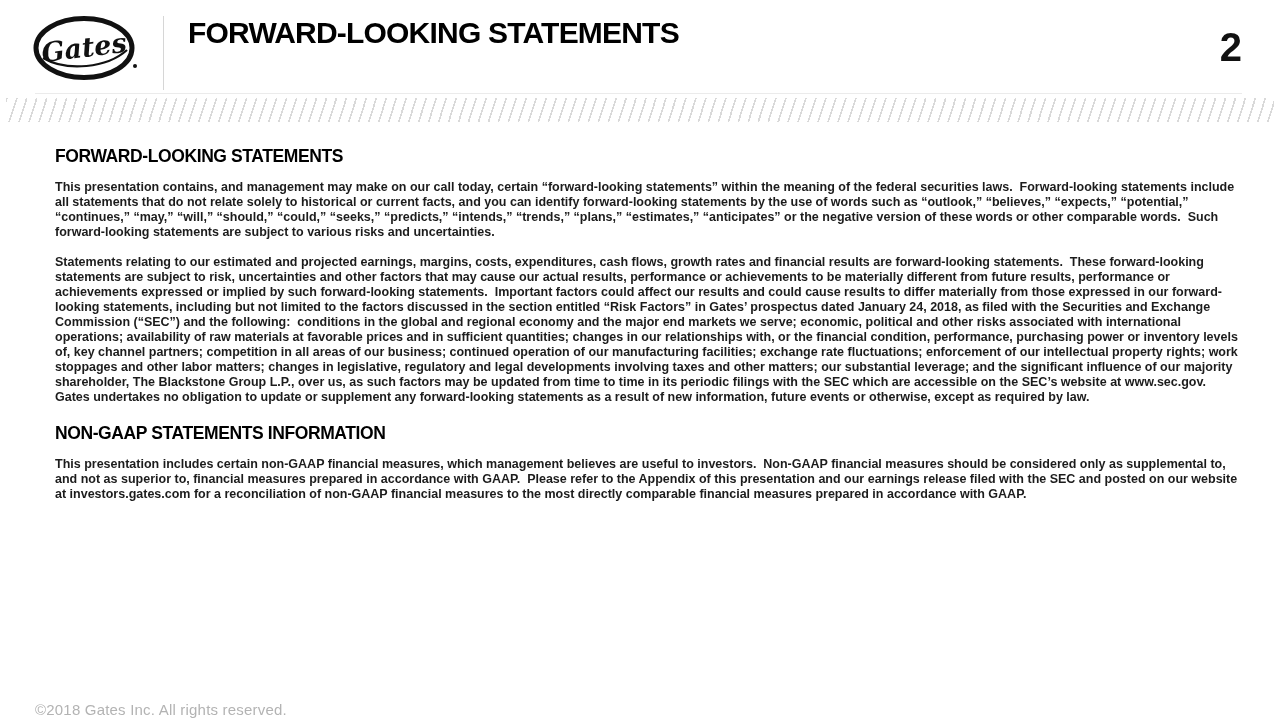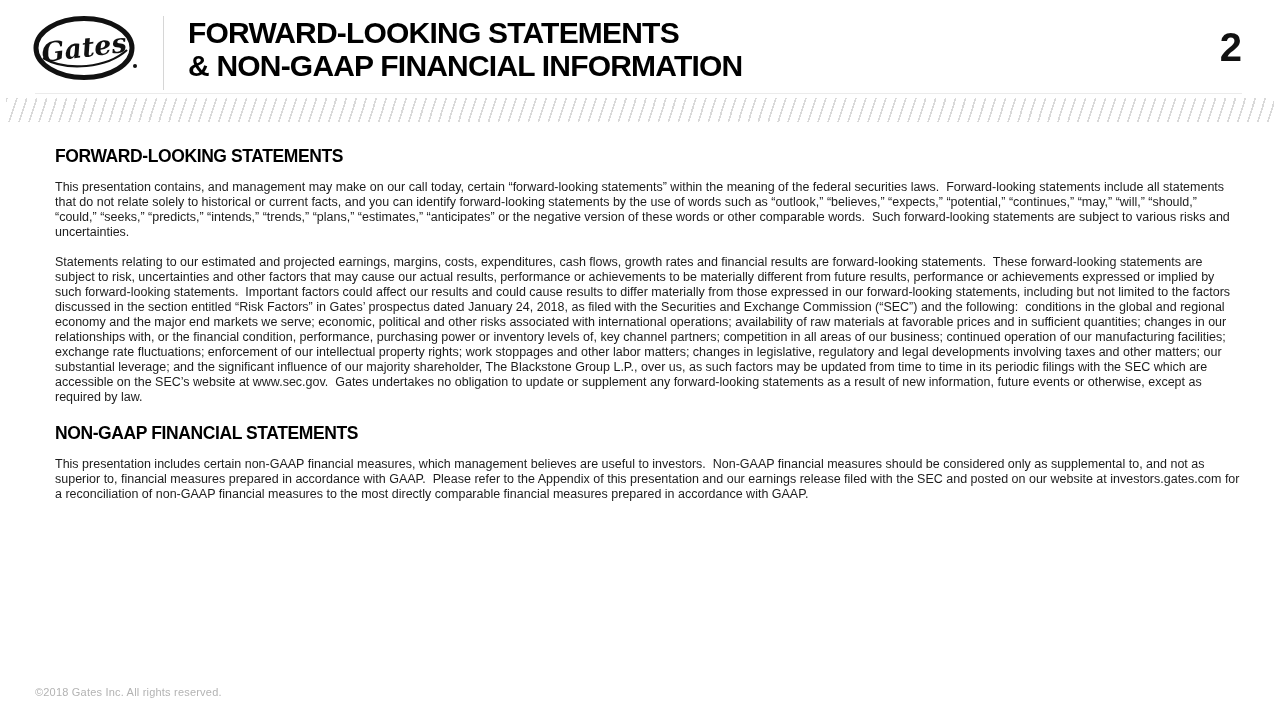--- a/index.html
+++ b/index.html
@@ -87,27 +87,28 @@
     letter-spacing: -0.4px;
     color: #000000;
   }
   .body h2:first-child { margin-top: 0; }
   .body p {
     margin: 0 0 15px 0;
     font-size: 12.5px;
     line-height: 15px;
     color: #1c1c1c;
     white-space: pre-wrap;
+    font-weight: bold;
   }
 
   .copyright {
     position: absolute;
     left: 35px;
-    bottom: 22px;
-    font-size: 11px;
+    bottom: 2px;
+    font-size: 15px;
     color: #b3b3b3;
     letter-spacing: 0.2px;
   }
 </style>
 </head>
 <body>
 
 <div class="slide">
 
   <div class="logo">
@@ -116,32 +117,31 @@
       <path d="M10 44 C 34 58, 74 54, 94 36" fill="none" stroke="#111111" stroke-width="2.2"></path>
       <text x="51" y="43" text-anchor="middle" font-family="DejaVu Serif, serif" font-style="italic" font-weight="bold" font-size="27" fill="#111111" transform="rotate(-7 51 34)">Gates</text>
       <circle cx="102" cy="52" r="2" fill="#111111"></circle>
     </svg>
   </div>
 
   <div class="header-divider"></div>
 
   <h1 class="title">
     <span>FORWARD-LOOKING STATEMENTS</span>
-    <span>&amp; NON-GAAP FINANCIAL INFORMATION</span>
   </h1>
 
   <div class="page-num">2</div>
 
   <div class="header-rule"></div>
   <div class="hatch"></div>
 
   <main class="body">
     <h2>FORWARD-LOOKING STATEMENTS</h2>
     <p>This presentation contains, and management may make on our call today, certain “forward-looking statements” within the meaning of the federal securities laws.  Forward-looking statements include all statements that do not relate solely to historical or current facts, and you can identify forward-looking statements by the use of words such as “outlook,” “believes,” “expects,” “potential,” “continues,” “may,” “will,” “should,” “could,” “seeks,” “predicts,” “intends,” “trends,” “plans,” “estimates,” “anticipates” or the negative version of these words or other comparable words.  Such forward-looking statements are subject to various risks and uncertainties.</p>
     <p>Statements relating to our estimated and projected earnings, margins, costs, expenditures, cash flows, growth rates and financial results are forward-looking statements.  These forward-looking statements are subject to risk, uncertainties and other factors that may cause our actual results, performance or achievements to be materially different from future results, performance or achievements expressed or implied by such forward-looking statements.  Important factors could affect our results and could cause results to differ materially from those expressed in our forward-looking statements, including but not limited to the factors discussed in the section entitled “Risk Factors” in Gates’ prospectus dated January 24, 2018, as filed with the Securities and Exchange Commission (“SEC”) and the following:  conditions in the global and regional economy and the major end markets we serve; economic, political and other risks associated with international operations; availability of raw materials at favorable prices and in sufficient quantities; changes in our relationships with, or the financial condition, performance, purchasing power or inventory levels of, key channel partners; competition in all areas of our business; continued operation of our manufacturing facilities; exchange rate fluctuations; enforcement of our intellectual property rights; work stoppages and other labor matters; changes in legislative, regulatory and legal developments involving taxes and other matters; our substantial leverage; and the significant influence of our majority shareholder, The Blackstone Group L.P., over us, as such factors may be updated from time to time in its periodic filings with the SEC which are accessible on the SEC’s website at www.sec.gov.  Gates undertakes no obligation to update or supplement any forward-looking statements as a result of new information, future events or otherwise, except as required by law.</p>
 
-    <h2>NON-GAAP FINANCIAL STATEMENTS</h2>
+    <h2>NON-GAAP STATEMENTS INFORMATION</h2>
     <p>This presentation includes certain non-GAAP financial measures, which management believes are useful to investors.  Non-GAAP financial measures should be considered only as supplemental to, and not as superior to, financial measures prepared in accordance with GAAP.  Please refer to the Appendix of this presentation and our earnings release filed with the SEC and posted on our website at investors.gates.com for a reconciliation of non-GAAP financial measures to the most directly comparable financial measures prepared in accordance with GAAP.</p>
   </main>
 
   <footer class="copyright">©2018 Gates Inc. All rights reserved.</footer>
 
 </div>
 
 </body></html>

